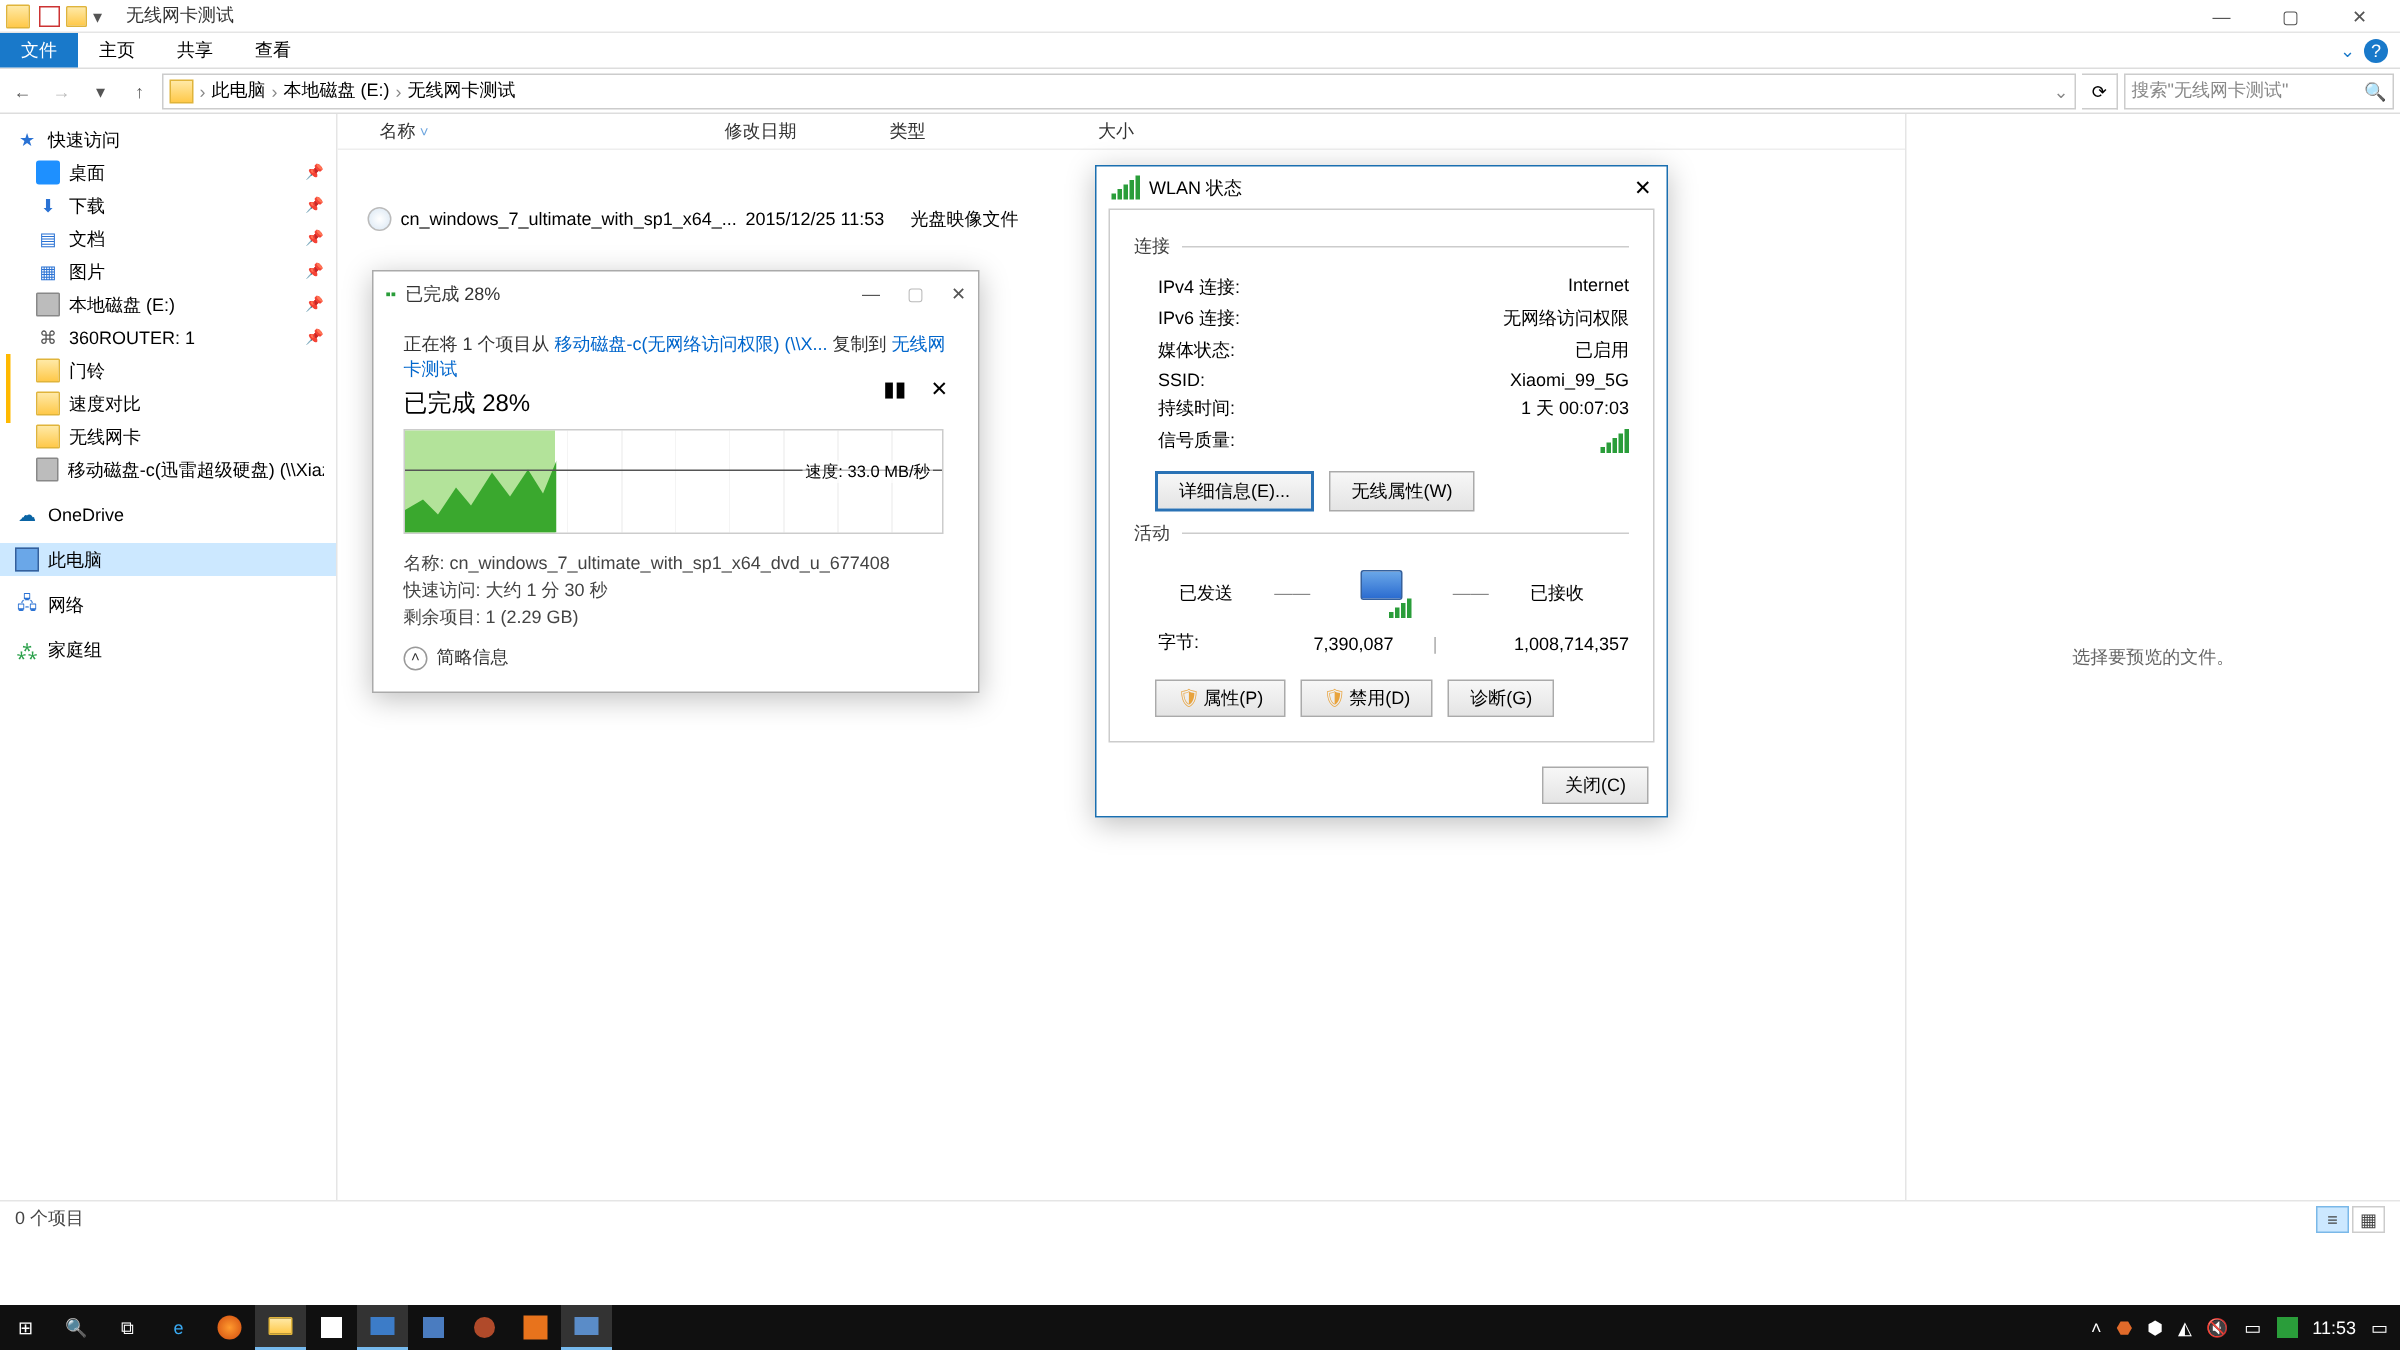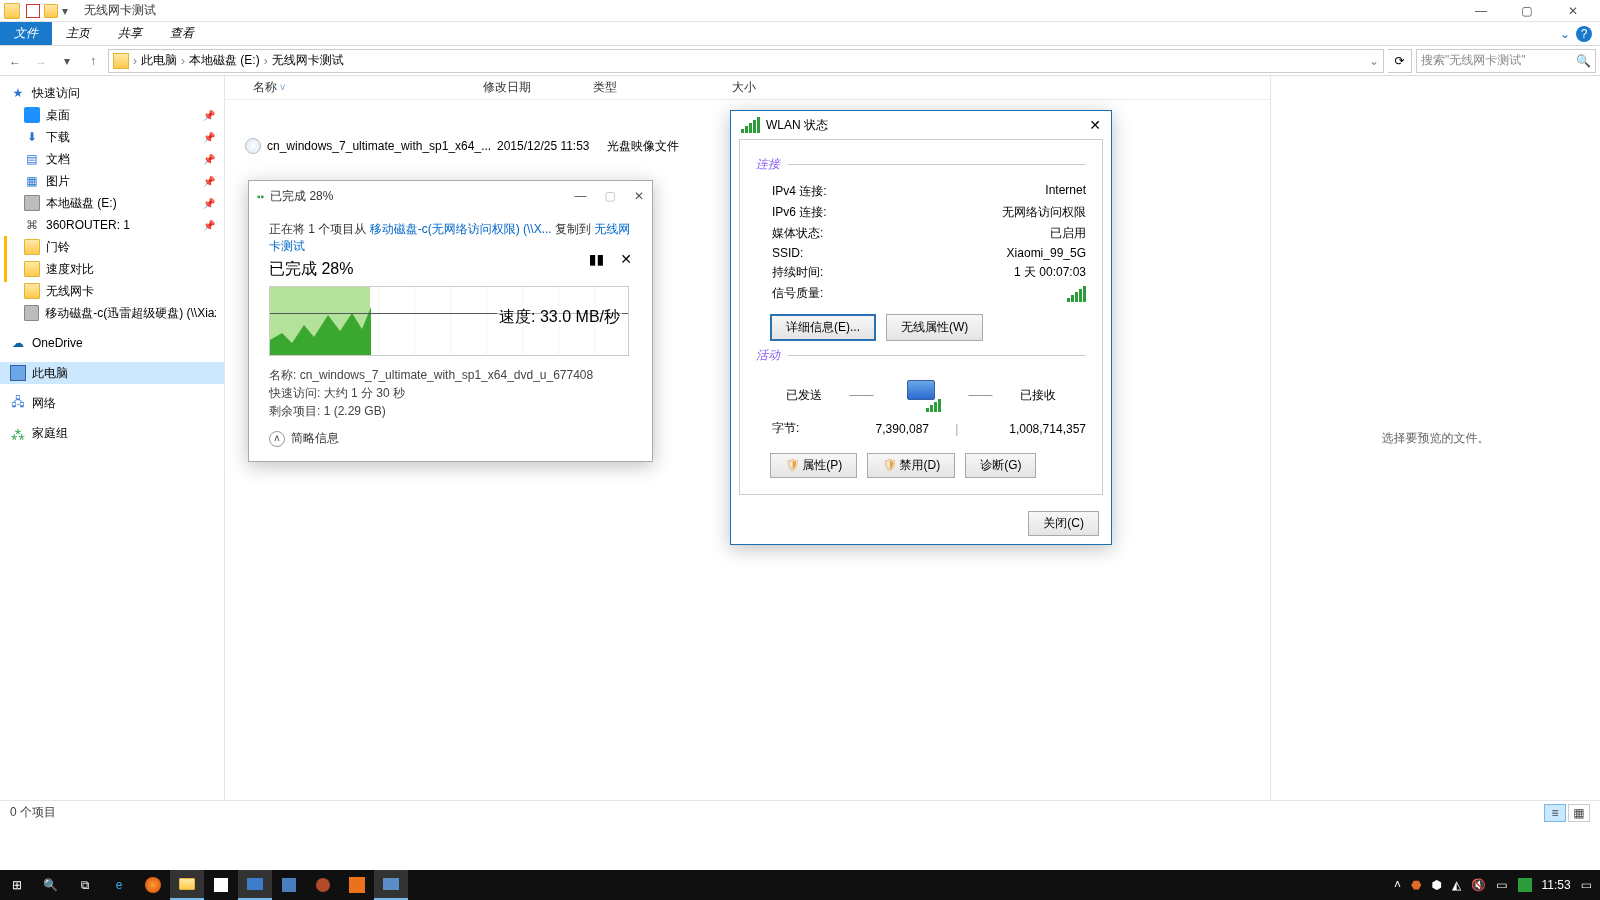--- a/index.html
+++ b/index.html
@@ -9,21 +9,21 @@
 .titlebar { height:22px; background:#fff; display:flex; align-items:center; padding:0 4px; border-bottom:1px solid #e5e5e5;}
 .titlebar .folder-ico { width:16px; height:16px; background:linear-gradient(#ffe9a6,#ffc94a); border:1px solid #e0b43a; border-radius:1px;}
 .titlebar .qat { display:flex; gap:4px; margin-left:6px;}
 .titlebar .qat span{ width:14px; height:14px; display:inline-block;}
 .titlebar .title{ margin-left:8px; color:#333;}
 .titlebar .wincontrols{ margin-left:auto; display:flex;}
 .titlebar .wincontrols div{ width:46px; height:22px; display:flex; align-items:center; justify-content:center; color:#555;}
 
 
 .ribbon { height:24px; display:flex; align-items:stretch; border-bottom:1px solid #ddd;}
-.ribbon .tab{ padding:0 14px; display:flex; align-items:center;font-style:italic;}
+.ribbon .tab{ padding:0 14px; display:flex; align-items:center;}
 .ribbon .tab.file{ background:#1979ca; color:#fff;}
 .ribbon .help{ margin-left:auto; display:flex; align-items:center; padding-right:8px; gap:6px; color:#1979ca;}
 
 
 .addrbar{ height:30px; display:flex; align-items:center; border-bottom:1px solid #ddd; padding:2px 4px; gap:4px;}
 .addrbar .navbtn{ width:22px; height:22px; display:flex; align-items:center; justify-content:center; color:#555;}
 .addrbar .breadcrumb{ flex:1; height:24px; border:1px solid #ccc; display:flex; align-items:center; padding:0 4px; gap:4px; background:#fff;}
 .addrbar .breadcrumb .fico{ width:16px; height:16px; background:linear-gradient(#ffe9a6,#ffc94a); border:1px solid #e0b43a;}
 .addrbar .breadcrumb span.sep{ color:#888;}
 .addrbar .refresh{ width:24px; height:24px; border:1px solid #ccc; border-left:none; display:flex; align-items:center; justify-content:center;}
@@ -68,37 +68,37 @@
 .copydlg{ position:absolute; left:248px; top:180px; width:405px; background:#fff; border:1px solid #aaa; box-shadow:0 4px 18px rgba(0,0,0,.25);}
 .copydlg .dtitle{ height:30px; display:flex; align-items:center; padding:0 8px; color:#333;}
 .copydlg .dtitle .wctrl{ margin-left:auto; display:flex; gap:18px; color:#555;}
 .copydlg .body{ padding:10px 20px 14px;}
 .copydlg .line{ font-size:12px; color:#333;}
 .copydlg .link{ color:#0066cc;}
 .copydlg .big{ font-size:16px; margin:4px 0 6px;}
 .copydlg .chart{ position:relative; width:360px; height:70px; border:1px solid #ccc; background:repeating-linear-gradient(to right,#f4f4f4 0,#f4f4f4 1px,transparent 1px,transparent 36px);}
 .copydlg .chart .fill{ position:absolute; left:0; top:0; bottom:0; width:28%; background:#b3e39a;}
 .copydlg .chart svg{position:absolute; left:0; bottom:0;}
-.copydlg .chart .speed{ position:absolute; right:6px; top:20px; font-size:16px; background:rgba(255,255,255,.6); padding:0 2px;}
+.copydlg .chart .speed{ position:absolute; right:6px; top:20px; font-size:11px; background:rgba(255,255,255,.6); padding:0 2px;}
 .copydlg .chart .speedline{ position:absolute; left:0; right:0; top:26px; height:1px; background:#555;}
 .copydlg .controls{ position:absolute; right:20px; top:40px; display:flex; gap:16px; font-size:14px;}
 .copydlg .meta{ margin-top:10px; color:#444; line-height:1.5;}
 .copydlg .less{ margin-top:10px; display:flex; align-items:center; gap:6px; color:#333;}
 .copydlg .less .chev{ width:16px; height:16px; border:1px solid #999; border-radius:50%; display:flex; align-items:center; justify-content:center; font-size:10px;}
 
 
 .wlandlg{ position:absolute; left:730px; top:110px; width:382px; background:#fff; border:1px solid #1a6fb0; box-shadow:0 4px 18px rgba(0,0,0,.25);}
 .wlandlg .wt{ height:28px; display:flex; align-items:center; padding:0 10px; }
 .wlandlg .wt .sigico{ margin-right:6px; color:#2a9d3a;}
 .wlandlg .wt .x{ margin-left:auto; font-size:14px;}
 .wlandlg .tabs{ padding:4px 10px 0;}
 .wlandlg .tabs .tab{ display:inline-block; border:1px solid #ccc; border-bottom:1px solid #fff; padding:3px 12px; background:#fff; position:relative; top:1px;}
 .wlandlg .panel{ margin:0 8px 8px; border:1px solid #ccc; padding:10px 16px 12px;}
 .wlandlg .sect{ margin:6px 0 8px; display:flex; align-items:center; gap:8px;}
-.wlandlg .sect .lab{ color:#8b5cf6;font-style:italic;}
+.wlandlg .sect .lab{ color:#404040;}
 .wlandlg .sect .rule{ flex:1; height:1px; background:#ccc;}
 .wlandlg .kv{ display:flex; justify-content:space-between; padding:2px 0 2px 16px; font-size:12px;}
 .wlandlg .btnrow{ display:flex; gap:10px; margin:10px 0 4px; padding-left:14px;}
 .wlandlg button{ font:inherit; padding:3px 14px; background:linear-gradient(#f7f7f7,#e4e4e4); border:1px solid #aaa;}
 .wlandlg button.primary{ border:2px solid #2a72b5;}
 .wlandlg .activity{ display:flex; align-items:center; justify-content:space-between; padding:6px 30px;}
 .wlandlg .activity .mid{ width:40px; height:34px; position:relative;}
 .wlandlg .activity .mid .mon{ width:28px; height:20px; background:linear-gradient(#6aa7e8,#2a6bd0); border:1px solid #35609c; border-radius:2px; position:absolute; left:6px; top:2px;}
 .wlandlg .activity .dash{ color:#888;}
 .wlandlg .bytes{ display:flex; align-items:center; padding:2px 0 2px 16px;}

